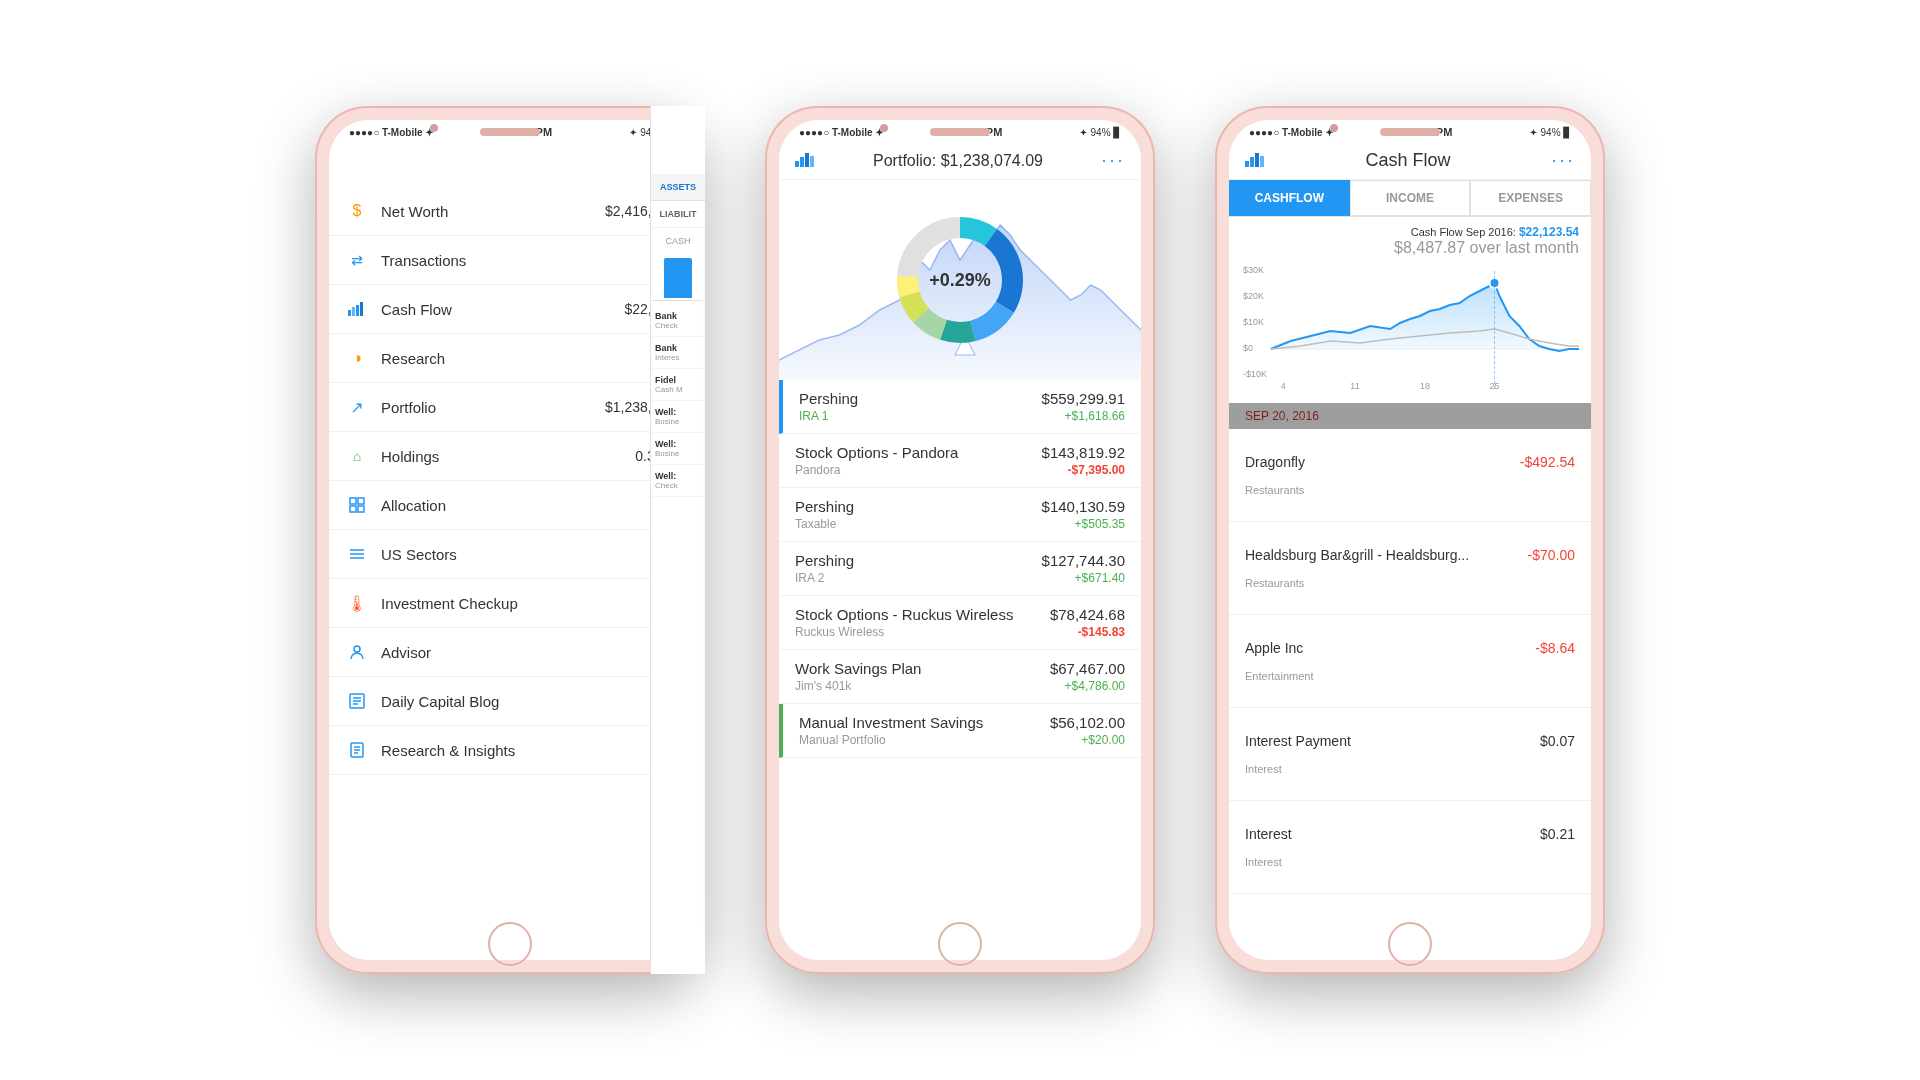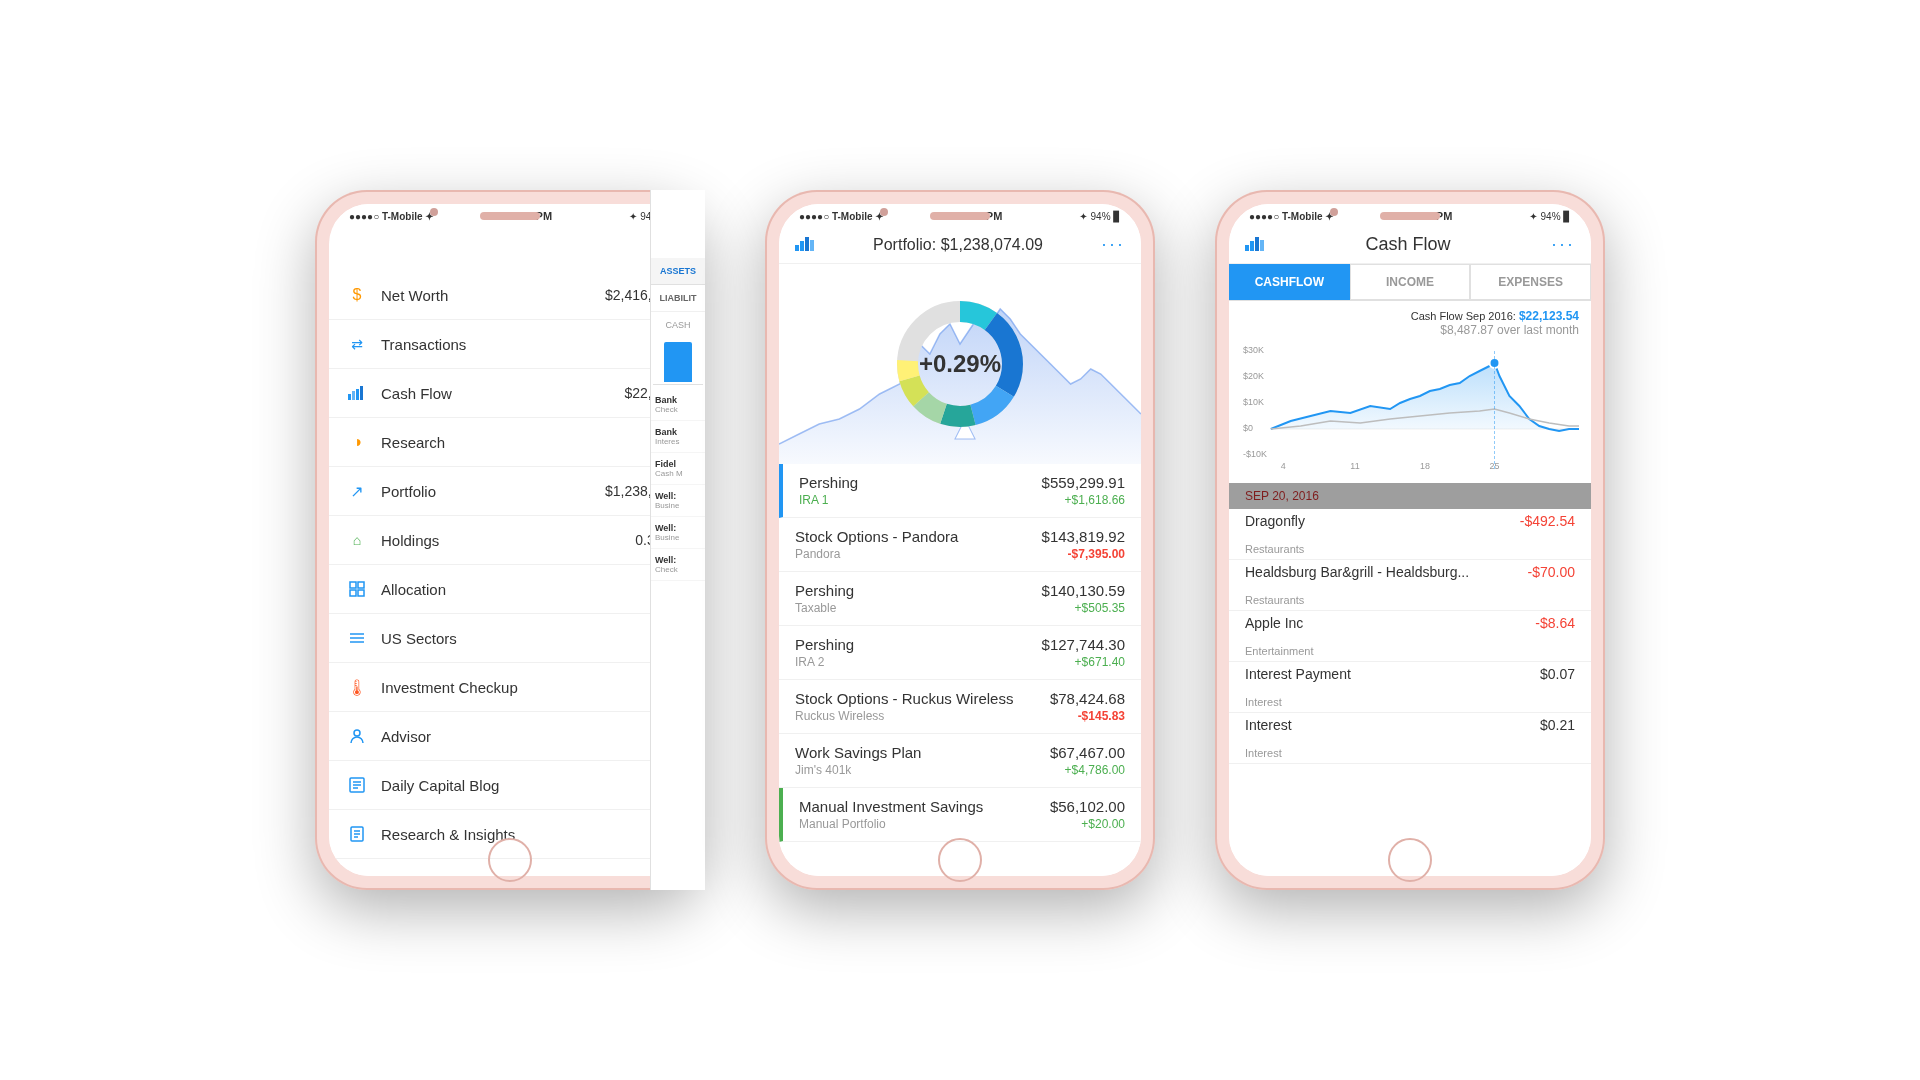--- a/index.html
+++ b/index.html
@@ -20,21 +20,21 @@
       align-items: center;
       justify-content: center;
       width: 100%;
       height: 100%;
       background: white;
     }
 
     
     .phone {
       width: 390px;
-      height: 700px;
+      height: 868px;
       background: #f8ddd9;
       border-radius: 52px;
       padding: 14px;
       position: relative;
       box-shadow: 0 20px 60px rgba(0,0,0,0.3), inset 0 0 0 2px #e8b8b0;
     }
 
     .phone-inner {
       width: 100%;
       height: 100%;
@@ -265,21 +265,21 @@
       height: 150px;
       z-index: 2;
     }
 
     .donut-center {
       position: absolute;
       top: 50%;
       left: 50%;
       transform: translate(-50%, -50%);
       text-align: center;
-      font-size: 24px;
+      font-size: 18px;
       font-weight: 600;
       color: #333;
     }
 
     .portfolio-list {
       flex: 1;
       overflow: hidden;
       background: white;
     }
 
@@ -386,21 +386,21 @@
     }
 
     .cashflow-amount {
       color: #2196F3;
       font-weight: 600;
       font-size: 12px;
     }
 
     .cashflow-sub {
       color: #999;
-      font-size: 12px;
+      font-size: 16px;
       margin-left: 9px;
     }
 
     .line-chart {
       width: 100%;
       height: 130px;
     }
 
     .date-banner {
       background: #9E9E9E;
@@ -411,21 +411,21 @@
       flex-shrink: 0;
     }
 
     .transaction-list {
       flex: 1;
       overflow: hidden;
       background: white;
     }
 
     .transaction-item {
-      padding: 4px 16px;
+      padding: 25px 16px;
       border-bottom: 1px solid #f0f0f0;
     }
 
     .transaction-top {
       display: flex;
       justify-content: space-between;
       align-items: flex-start;
     }
 
     .transaction-name {

